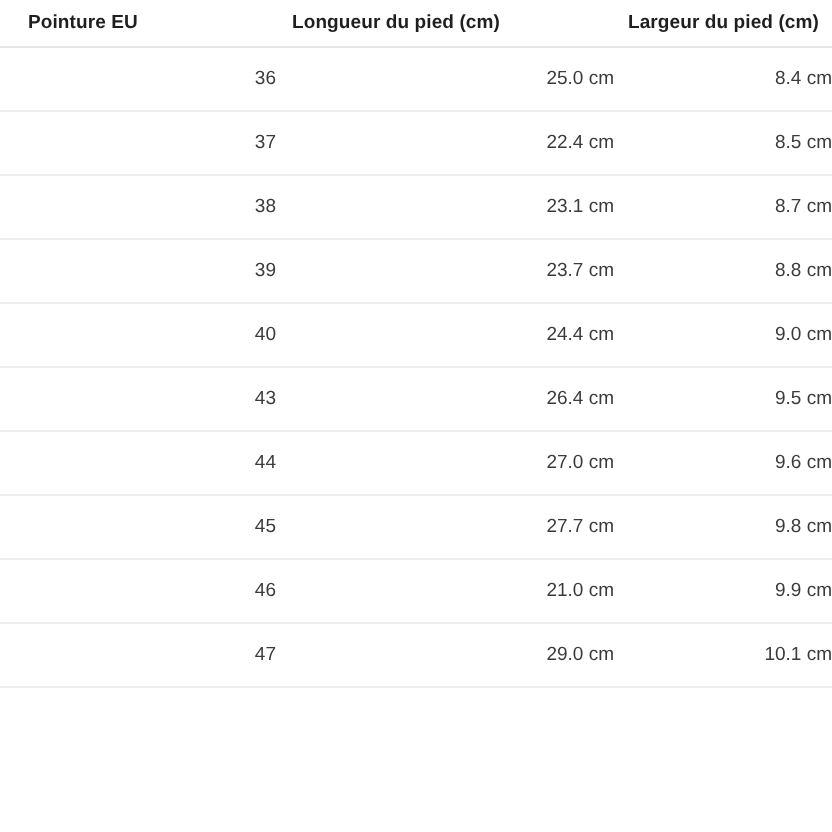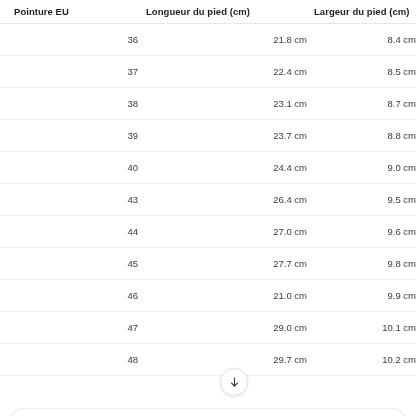--- a/index.html
+++ b/index.html
@@ -11,21 +11,21 @@
     width: 416px;
     height: 416px;
     overflow: hidden;
     font-family: "Liberation Sans", sans-serif;
     -webkit-font-smoothing: antialiased;
   }
 
   .page {
     position: relative;
     width: 416px;
-    height: 416px;
+    height: 344px;
     background: #ffffff;
     overflow: hidden;
   }
 
   .size-table {
     position: absolute;
     left: 0;
     top: 0;
     width: 416px;
     border-collapse: collapse;
@@ -124,21 +124,21 @@
     <thead>
       <tr>
         <th class="cell-pad-first">Pointure EU</th>
         <th class="cell-pad-mid">Longueur du pied (cm)</th>
         <th class="cell-pad-last">Largeur du pied (cm)</th>
       </tr>
     </thead>
     <tbody>
       <tr>
         <td class="cell-pad-first">36</td>
-        <td class="cell-pad-mid">21.8 cm</td>
+        <td class="cell-pad-mid">25.0 cm</td>
         <td class="cell-pad-last">8.4 cm</td>
       </tr>
       <tr>
         <td class="cell-pad-first">37</td>
         <td class="cell-pad-mid">22.4 cm</td>
         <td class="cell-pad-last">8.5 cm</td>
       </tr>
       <tr>
         <td class="cell-pad-first">38</td>
         <td class="cell-pad-mid">23.1 cm</td>

